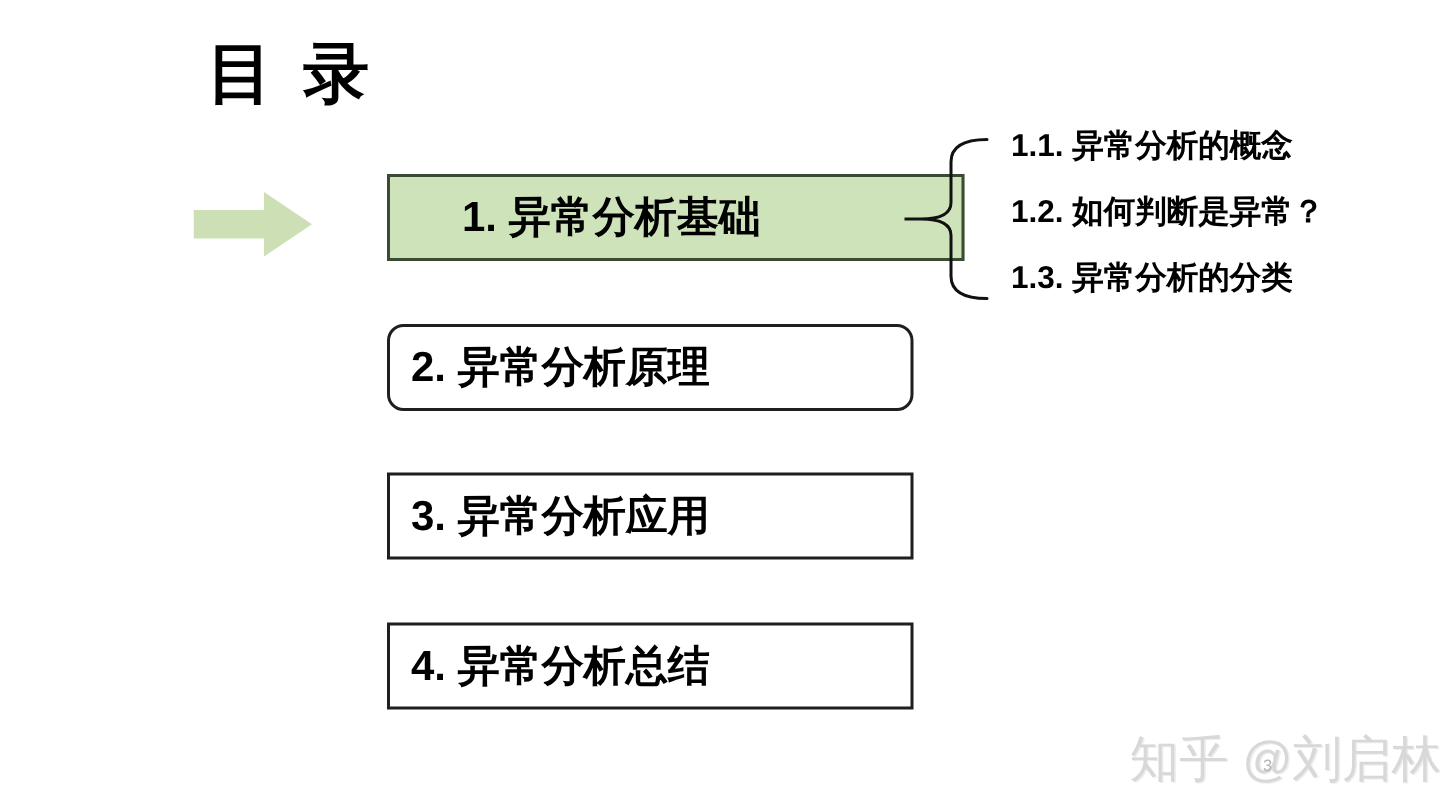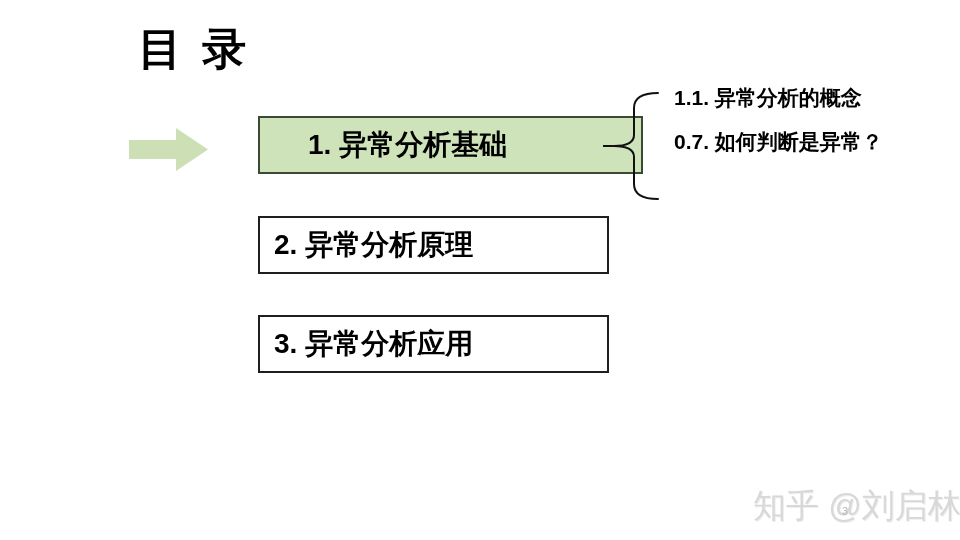--- a/index.html
+++ b/index.html
@@ -24,21 +24,21 @@
     display:flex;align-items:center;
     padding-left:14px;box-sizing:content-box;
     font-size:28px;font-weight:bold;color:#000;
   }
   .section-box.active{
     background:var(--highlight-fill,#cfe3bb);
     border-color:var(--highlight-border,#3a4a33);
     padding-left:48px;
   }
   .box-1{top:116px;}
-  .box-2{top:216px;}
+  .box-2{top:216px;border-radius:11px;}
   .box-3{top:315px;}
   .box-4{top:415px;}
   .brace{
     position:absolute;left:598px;top:90px;width:64px;height:112px;
   }
   .subsections{
     position:absolute;left:674px;top:87px;
     display:flex;flex-direction:column;gap:22px;
   }
   .subsection-item{
@@ -70,29 +70,33 @@
   <div class="section-box box-1 active">
     <span>1. 异常分析基础</span>
   </div>
 
   <svg class="brace" viewBox="0 0 64 112">
     <path d="M 60 3 Q 36 3 36 18 L 36 45 Q 36 56 16 56 L 5 56 L 16 56 Q 36 56 36 67 L 36 94 Q 36 109 60 109" fill="none" stroke-width="2" stroke-linecap="round" stroke="#111111"></path>
   </svg>
 
   <div class="subsections">
     <div class="subsection-item">1.1. 异常分析的概念</div>
-    <div class="subsection-item">0.7. 如何判断是异常？</div>
+    <div class="subsection-item">1.2. 如何判断是异常？</div>
+    <div class="subsection-item">1.3. 异常分析的分类</div>
   </div>
 
   <div class="section-box box-2">
     <span>2. 异常分析原理</span>
   </div>
 
   <div class="section-box box-3">
     <span>3. 异常分析应用</span>
   </div>
 
+  <div class="section-box box-4">
+    <span>4. 异常分析总结</span>
+  </div>
 
   <div class="watermark">知乎 @刘启林</div>
 
   <div class="page-number">3</div>
 
 </div>
 
 </body></html>

